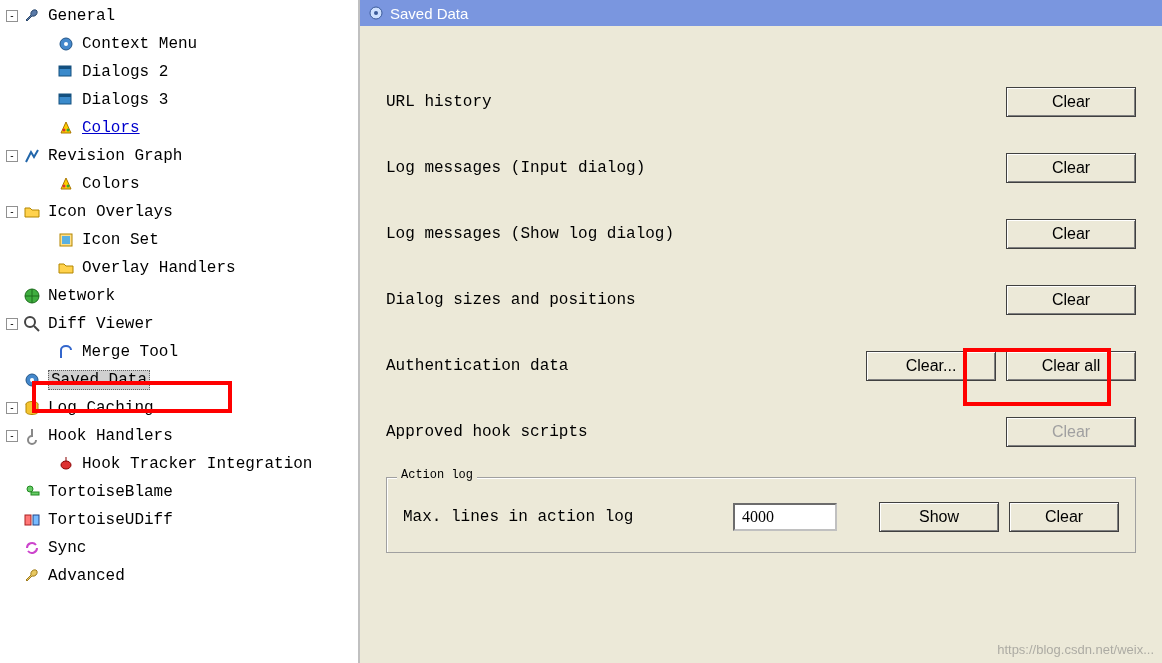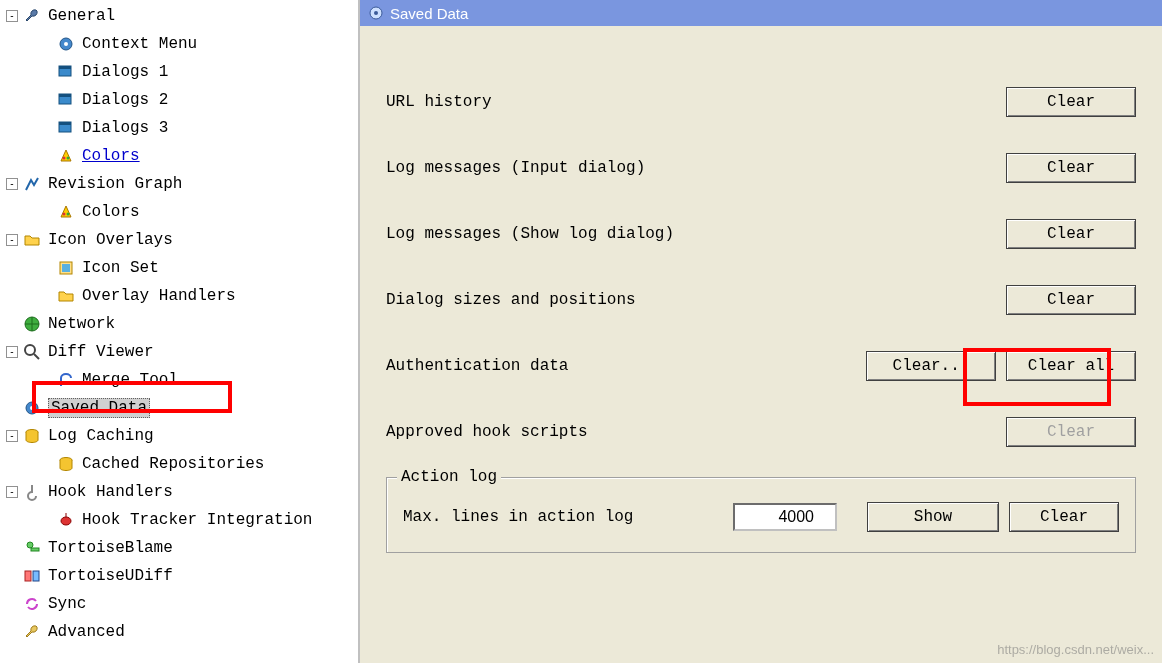--- a/index.html
+++ b/index.html
@@ -105,54 +105,53 @@
     flex: 1;
     color: #000;
     font-size: 16px;
   }
   .win-btn {
     width: 130px;
     height: 30px;
     border: 1px solid #404040;
     background: #ece9d8;
     box-shadow: inset 1px 1px 0 #fff, inset -1px -1px 0 #808080;
-    font-family: Liberation Mono, monospace;
+    font-family: Liberation Sans, sans-serif;
     font-size: 16px;
     text-align: center;
     line-height: 28px;
     cursor: pointer;
     margin-left: 10px;
   }
   .win-btn.disabled { color: #a0a0a0; }
   .groupbox {
     border: 1px solid #a0a0a0;
     box-shadow: inset 1px 1px 0 #fff;
     padding: 24px 16px 20px 16px;
     position: relative;
     margin-top: 10px;
   }
   .groupbox-title {
     position: absolute;
     top: -10px;
     left: 10px;
     background: #ece9d8;
     padding: 0 4px;
-    font-size: 16px;
+    font-size: 12px;
   }
   .action-row { display: flex; align-items: center; }
   .action-row .label { flex: 0 0 330px; }
   .win-input {
     width: 104px;
     height: 28px;
     border: 2px inset #c0c0c0;
     background: #fff;
-    font-family: Liberation Sans, sans-serif;
+    font-family: Liberation Serif, serif;
     font-size: 16px;
-    text-align: right;
-    padding: 0 21px;
+    padding: 0 7px;
   }
   .watermark {
     position: absolute;
     bottom: 6px;
     right: 8px;
     color: rgba(120,120,120,0.55);
     font-family: Arial, sans-serif;
     font-size: 13px;
   }
   
@@ -185,30 +184,20 @@
     <span class="tree-label">Context Menu</span>
   </div>
   <div class="tree-row">
     <span class="spacer" style="width:56px"></span>
     <span class="icon-slot">
         <svg width="18" height="18">
           <rect x="2" y="3" width="12" height="10" fill="#3a8acb" stroke="#14507f"></rect>
           <rect x="2" y="3" width="12" height="3" fill="#14507f"></rect>
         </svg>
       </span>
-    <span class="tree-label">Dialogs 1</span>
-  </div>
-  <div class="tree-row">
-    <span class="spacer" style="width:56px"></span>
-    <span class="icon-slot">
-        <svg width="18" height="18">
-          <rect x="2" y="3" width="12" height="10" fill="#3a8acb" stroke="#14507f"></rect>
-          <rect x="2" y="3" width="12" height="3" fill="#14507f"></rect>
-        </svg>
-      </span>
     <span class="tree-label">Dialogs 2</span>
   </div>
   <div class="tree-row">
     <span class="spacer" style="width:56px"></span>
     <span class="icon-slot">
         <svg width="18" height="18">
           <rect x="2" y="3" width="12" height="10" fill="#3a8acb" stroke="#14507f"></rect>
           <rect x="2" y="3" width="12" height="3" fill="#14507f"></rect>
         </svg>
       </span>
@@ -326,30 +315,20 @@
   <div class="tree-row">
     <span class="spacer" style="width:6px"></span>
     <span class="toggle">-</span>
     <span class="icon-slot">
         <svg width="18" height="18">
           <ellipse cx="9" cy="5" rx="6" ry="2.5" fill="#f4c430" stroke="#b38600"></ellipse>
           <path d="M3 5v8c0 1.4 2.7 2.5 6 2.5s6-1.1 6-2.5V5" fill="#f4c430" stroke="#b38600"></path>
         </svg>
       </span>
     <span class="tree-label">Log Caching</span>
-  </div>
-  <div class="tree-row">
-    <span class="spacer" style="width:56px"></span>
-    <span class="icon-slot">
-        <svg width="18" height="18">
-          <ellipse cx="9" cy="5" rx="6" ry="2.5" fill="#f4c430" stroke="#b38600"></ellipse>
-          <path d="M3 5v8c0 1.4 2.7 2.5 6 2.5s6-1.1 6-2.5V5" fill="#f4c430" stroke="#b38600"></path>
-        </svg>
-      </span>
-    <span class="tree-label">Cached Repositories</span>
   </div>
 
   <div class="tree-row">
     <span class="spacer" style="width:6px"></span>
     <span class="toggle">-</span>
     <span class="icon-slot">
         <svg width="18" height="18">
           <path d="M9 2v7a4 4 0 1 0 4 4" fill="none" stroke="#888" stroke-width="2"></path>
         </svg>
       </span>
@@ -451,21 +430,21 @@
       <span class="setting-label">Approved hook scripts</span>
       <div class="win-btn disabled">Clear</div>
     </div>
 
     <div class="groupbox">
       <span class="groupbox-title">Action log</span>
       <div class="action-row">
         <span class="label">Max. lines in action log</span>
         <input class="win-input" value="4000" style="">
         <div style="flex:1"></div>
-        <div class="win-btn" style="width:132px">Show</div>
+        <div class="win-btn" style="width:120px">Show</div>
         <div class="win-btn" style="width:110px">Clear</div>
       </div>
     </div>
 
     <div class="red-box" style="left:603px; top:289px; width:148px; height:58px;"></div>
 
     <div class="watermark">https://blog.csdn.net/weix...</div>
   </div>
 </div>
 

